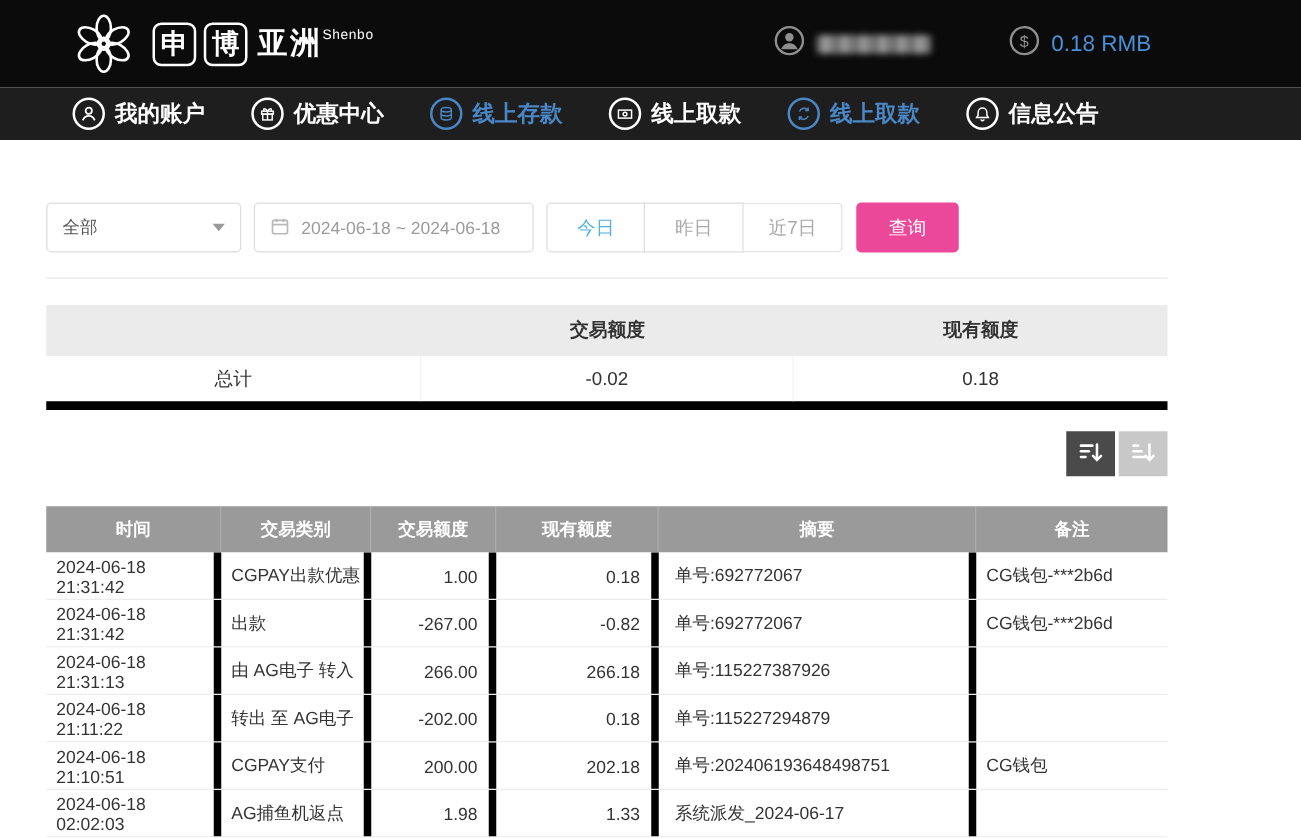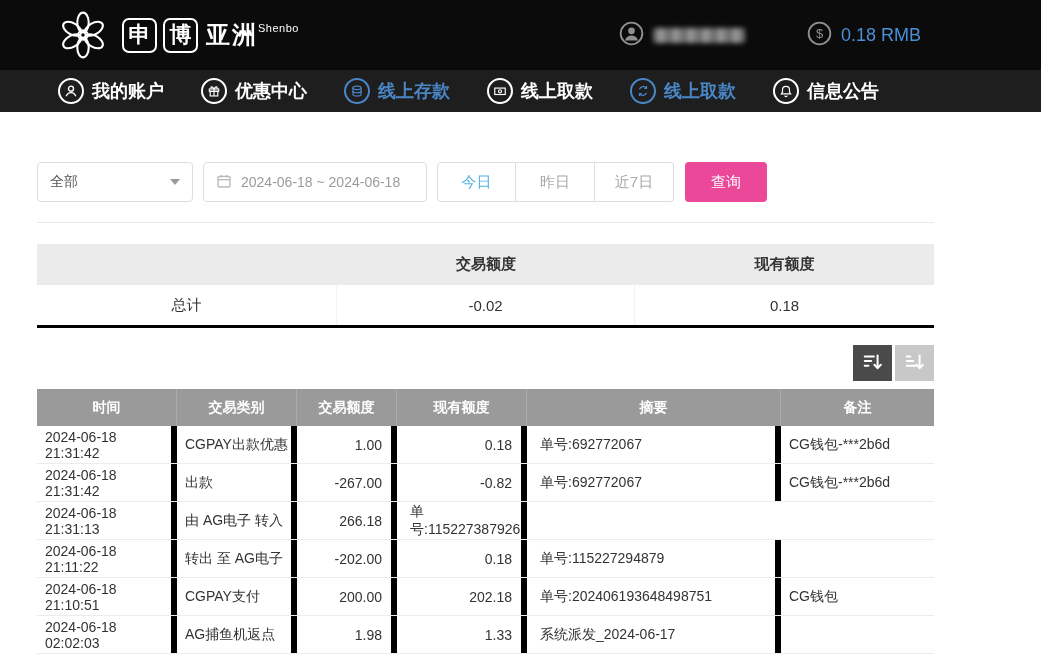--- a/index.html
+++ b/index.html
@@ -79,31 +79,31 @@
   .divider { margin-top:20px; border-bottom:1px solid #e8e8e8; }
   
   .summary { margin-top:21px; }
   .summary-header {
     display:grid; grid-template-columns:300px 298px 1fr; height:41px;
     background:#ecebeb; align-items:center;
   }
   .summary-header div { text-align:center; font-size:15px; font-weight:bold; color:#333; }
   .summary-row {
     display:grid; grid-template-columns:300px 298px 1fr; height:43px;
-    background:#fff; align-items:center; border-bottom:3px solid #000000;
+    background:#fff; align-items:center; border-bottom:7px solid #000000;
   }
   .summary-row div { text-align:center; font-size:15px; color:#333; height:100%; display:flex; align-items:center; justify-content:center; }
   .summary-row div:not(:last-child) { border-right:1px solid #f2f2f2; }
   
   .sort-bar { display:flex; justify-content:flex-end; gap:3px; margin-top:17px; }
   .sort-btn { width:39px; height:36px; border:none; display:flex; align-items:center; justify-content:center; cursor:pointer; }
   .sort-btn.dark { background:#4a4a4a; }
   .sort-btn.light { background:#c8c8c8; }
   
-  .records { margin-top:8px; }
+  .records { margin-top:24px; }
   .rec-header {
     display:grid; grid-template-columns:140px 120px 100px 130px 1fr 153px;
     height:37px; background:#9a9a9a; align-items:center;
   }
   .rec-header div {
     text-align:center; color:#fff; font-size:14px; font-weight:bold; height:100%;
     display:flex; align-items:center; justify-content:center;
   }
   .rec-header div:not(:last-child){ border-right:1px solid rgba(255,255,255,.18); }
   .rec-row {
@@ -325,20 +325,21 @@
       <div class="c-time">2024-06-18 21:31:42</div>
       <div class="c-type">出款</div>
       <div class="c-amount">-267.00</div>
       <div class="c-balance">-0.82</div>
       <div class="c-summary">单号:692772067</div>
       <div class="c-note">CG钱包-***2b6d</div>
     </div>
     <div class="rec-row">
       <div class="c-time">2024-06-18 21:31:13</div>
       <div class="c-type">由 AG电子 转入</div>
+      <div class="c-amount">266.00</div>
       <div class="c-balance">266.18</div>
       <div class="c-summary">单号:115227387926</div>
       <div class="c-note"></div>
     </div>
     <div class="rec-row">
       <div class="c-time">2024-06-18 21:11:22</div>
       <div class="c-type">转出 至 AG电子</div>
       <div class="c-amount">-202.00</div>
       <div class="c-balance">0.18</div>
       <div class="c-summary">单号:115227294879</div>

